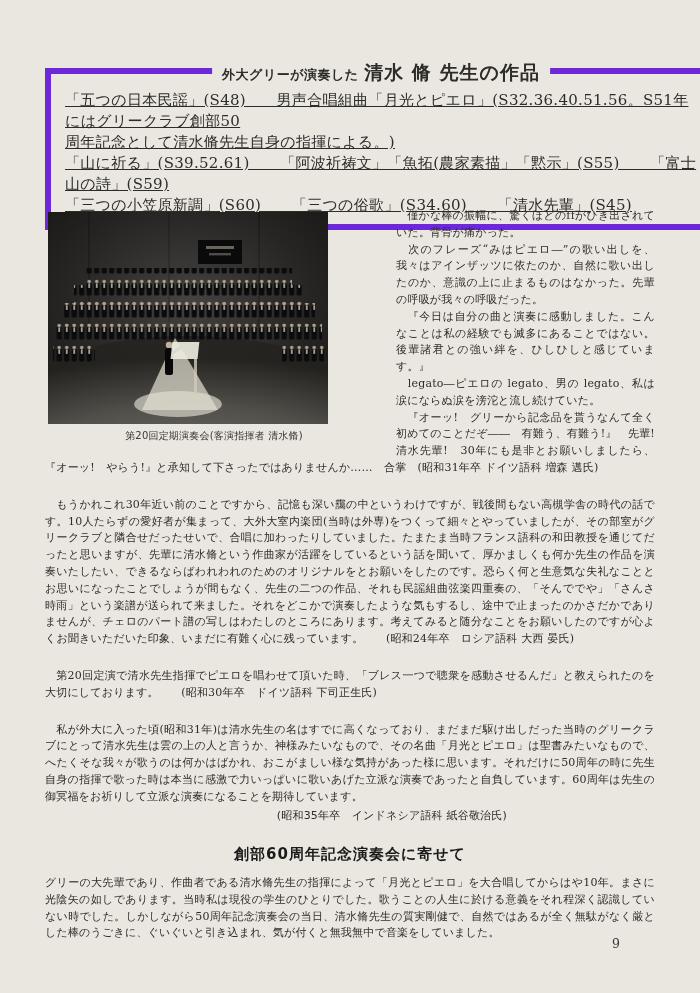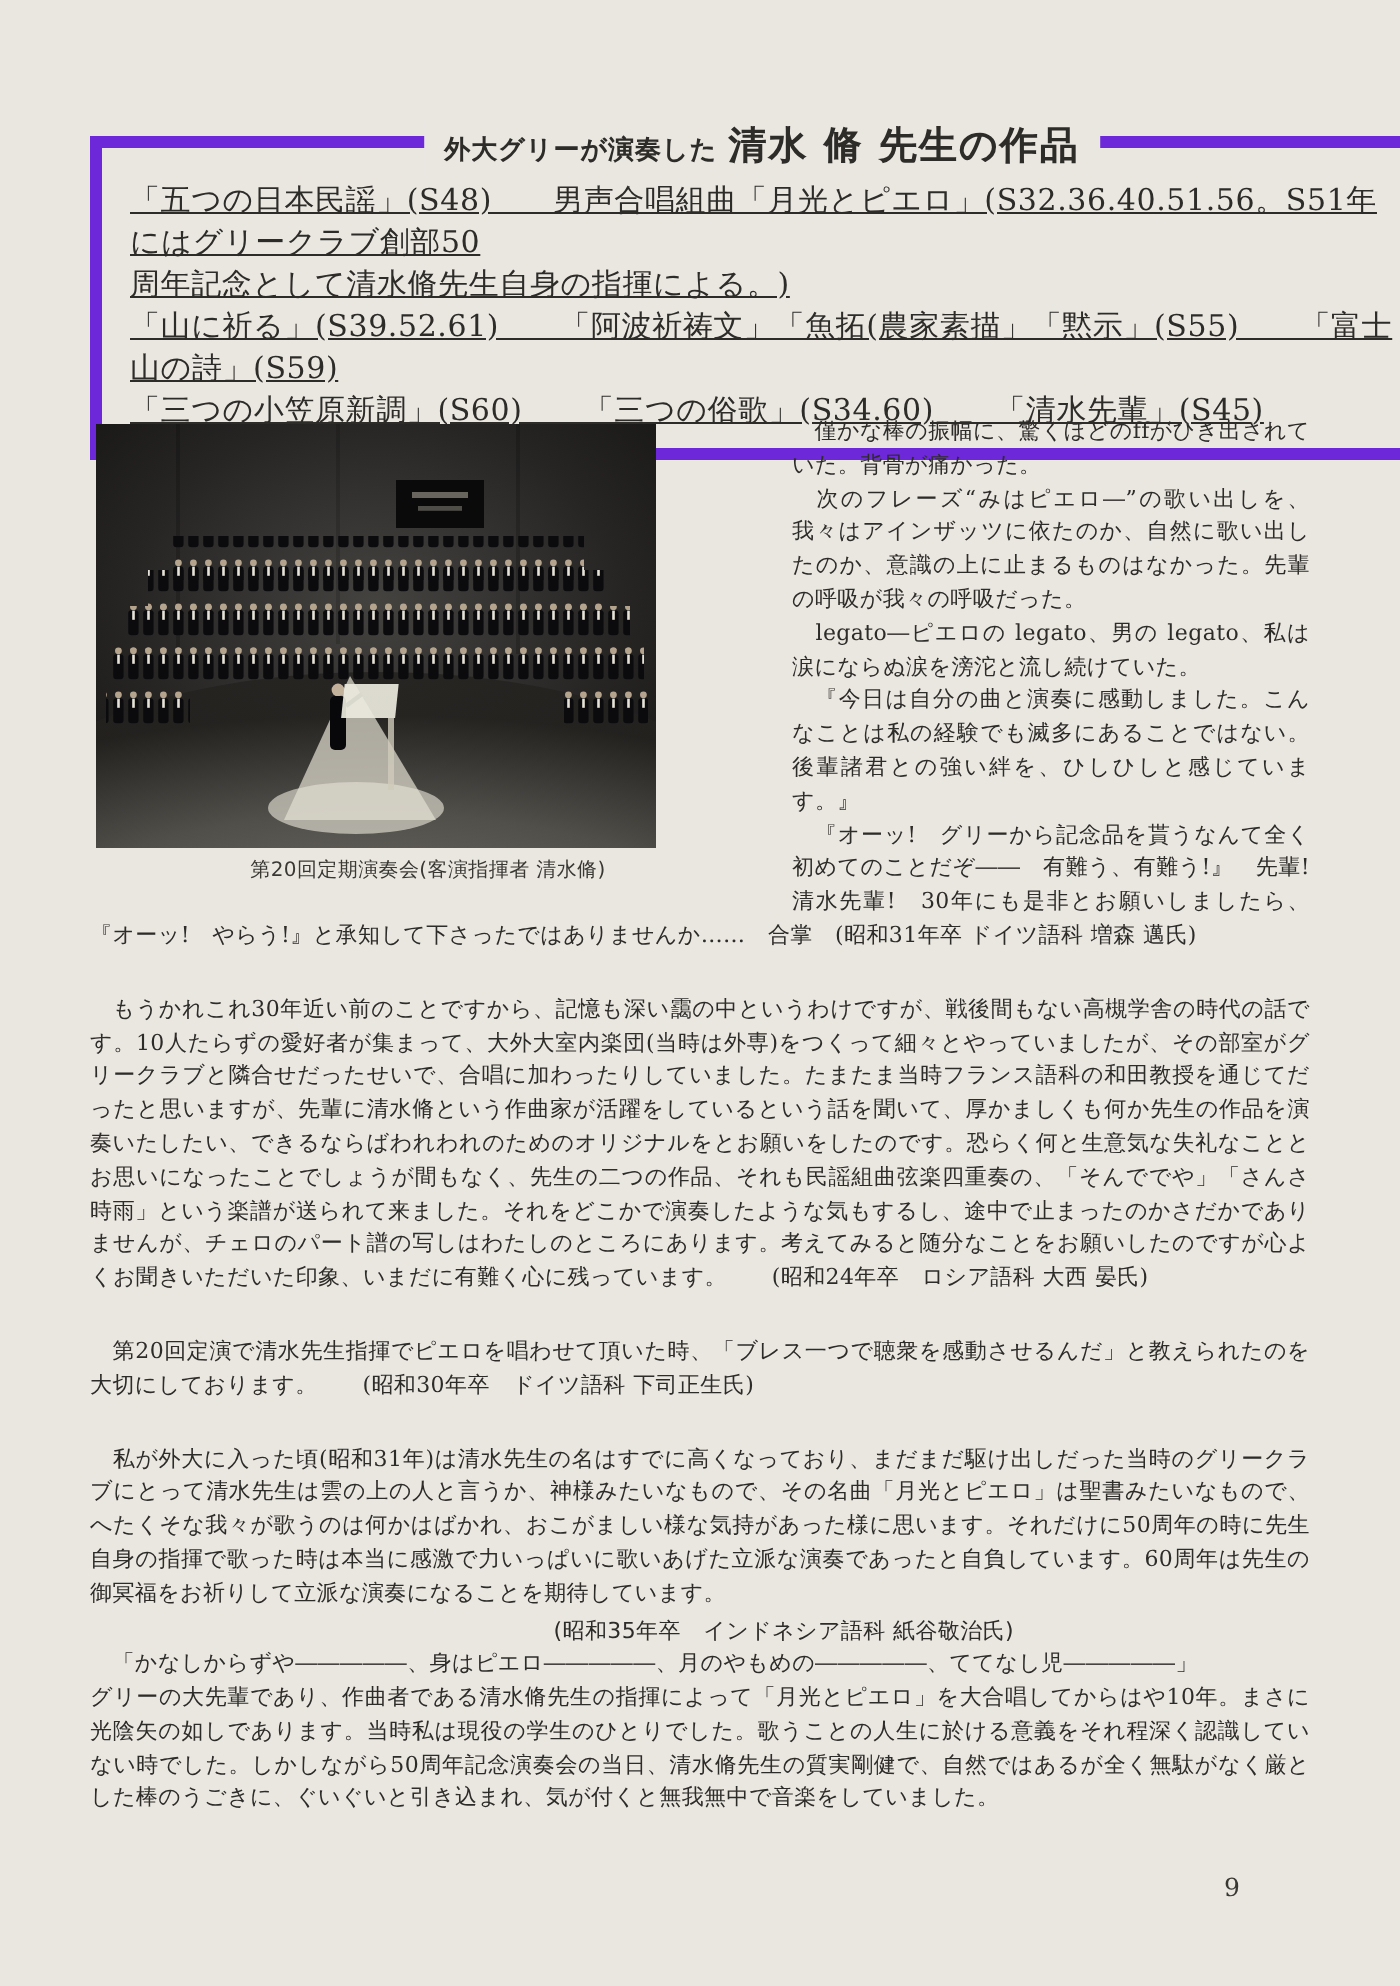--- a/index.html
+++ b/index.html
@@ -142,34 +142,34 @@
         <g>
           <rect x="138" y="130" width="27" height="17" fill="#eceade" opacity="0.92" transform="skewX(-6)"></rect>
           <rect x="146" y="147" width="3" height="36" fill="#cfcaba" opacity="0.8"></rect>
         </g>
       </svg>
       <div class="photo-caption">第20回定期演奏会(客演指揮者 清水脩)</div>
     </div>
 
     <p class="para">　僅かな棒の振幅に、驚くほどのffがひき出されていた。背骨が痛かった。</p>
     <p class="para">　次のフレーズ“みはピエロ―”の歌い出しを、我々はアインザッツに依たのか、自然に歌い出したのか、意識の上に止まるものはなかった。先輩の呼吸が我々の呼吸だった。</p>
+    <p class="para">　『今日は自分の曲と演奏に感動しました。こんなことは私の経験でも滅多にあることではない。後輩諸君との強い絆を、ひしひしと感じています。』</p>
     <p class="para">　legato―ピエロの legato、男の legato、私は涙にならぬ涙を滂沱と流し続けていた。</p>
-    <p class="para">　『今日は自分の曲と演奏に感動しました。こんなことは私の経験でも滅多にあることではない。後輩諸君との強い絆を、ひしひしと感じています。』</p>
     <p class="para">　『オーッ!　グリーから記念品を貰うなんて全く初めてのことだぞ――　有難う、有難う!』　先輩!　清水先輩!　30年にも是非とお願いしましたら、『オーッ!　やらう!』と承知して下さったではありませんか……　合掌　(昭和31年卒 ドイツ語科 増森 邁氏)</p>
 
     <div class="clear"></div>
 
     <p class="para gap-l">　もうかれこれ30年近い前のことですから、記憶も深い靄の中というわけですが、戦後間もない高槻学舎の時代の話です。10人たらずの愛好者が集まって、大外大室内楽団(当時は外専)をつくって細々とやっていましたが、その部室がグリークラブと隣合せだったせいで、合唱に加わったりしていました。たまたま当時フランス語科の和田教授を通じてだったと思いますが、先輩に清水脩という作曲家が活躍をしているという話を聞いて、厚かましくも何か先生の作品を演奏いたしたい、できるならばわれわれのためのオリジナルをとお願いをしたのです。恐らく何と生意気な失礼なこととお思いになったことでしょうが間もなく、先生の二つの作品、それも民謡組曲弦楽四重奏の、「そんででや」「さんさ時雨」という楽譜が送られて来ました。それをどこかで演奏したような気もするし、途中で止まったのかさだかでありませんが、チェロのパート譜の写しはわたしのところにあります。考えてみると随分なことをお願いしたのですが心よくお聞きいただいた印象、いまだに有難く心に残っています。　　(昭和24年卒　ロシア語科 大西 晏氏)</p>
 
     <p class="para gap-l">　第20回定演で清水先生指揮でピエロを唱わせて頂いた時、「ブレス一つで聴衆を感動させるんだ」と教えられたのを大切にしております。　　(昭和30年卒　ドイツ語科 下司正生氏)</p>
 
     <p class="para gap-l">　私が外大に入った頃(昭和31年)は清水先生の名はすでに高くなっており、まだまだ駆け出しだった当時のグリークラブにとって清水先生は雲の上の人と言うか、神様みたいなもので、その名曲「月光とピエロ」は聖書みたいなもので、へたくそな我々が歌うのは何かはばかれ、おこがましい様な気持があった様に思います。それだけに50周年の時に先生自身の指揮で歌った時は本当に感激で力いっぱいに歌いあげた立派な演奏であったと自負しています。60周年は先生の御冥福をお祈りして立派な演奏になることを期待しています。</p>
     <div class="attrib-line a1">(昭和35年卒　インドネシア語科 紙谷敬治氏)</div>
 
+    <h2 class="section-heading">創部60周年記念演奏会に寄せて</h2>
 
-    <p class="para">　「かなしからずや―――――、身はピエロ―――――、月のやもめの―――――、ててなし児―――――」</p>
     <p class="para">グリーの大先輩であり、作曲者である清水脩先生の指揮によって「月光とピエロ」を大合唱してからはや10年。まさに光陰矢の如しであります。当時私は現役の学生のひとりでした。歌うことの人生に於ける意義をそれ程深く認識していない時でした。しかしながら50周年記念演奏会の当日、清水脩先生の質実剛健で、自然ではあるが全く無駄がなく厳とした棒のうごきに、ぐいぐいと引き込まれ、気が付くと無我無中で音楽をしていました。</p>
 
   </div>
 
   <div class="page-number">9</div>
 
 </div>
 
 </body></html>

